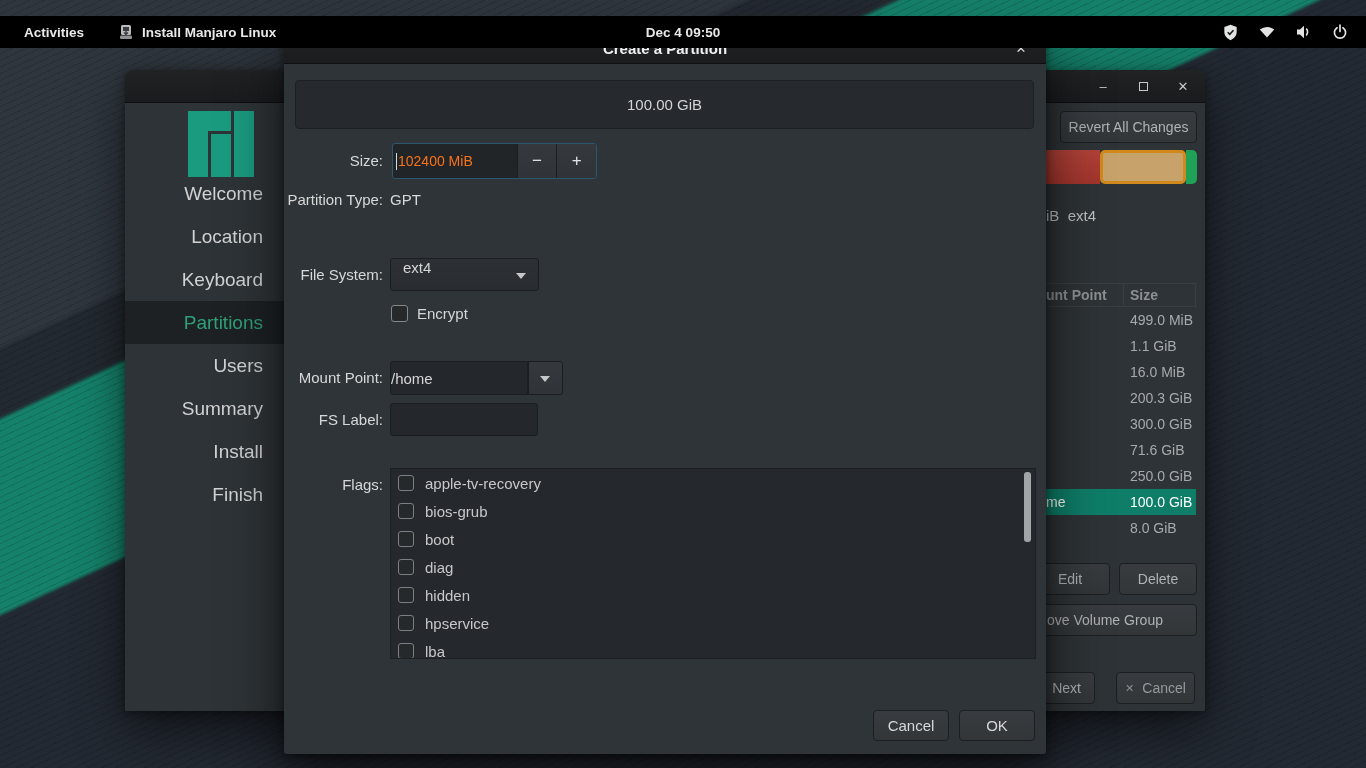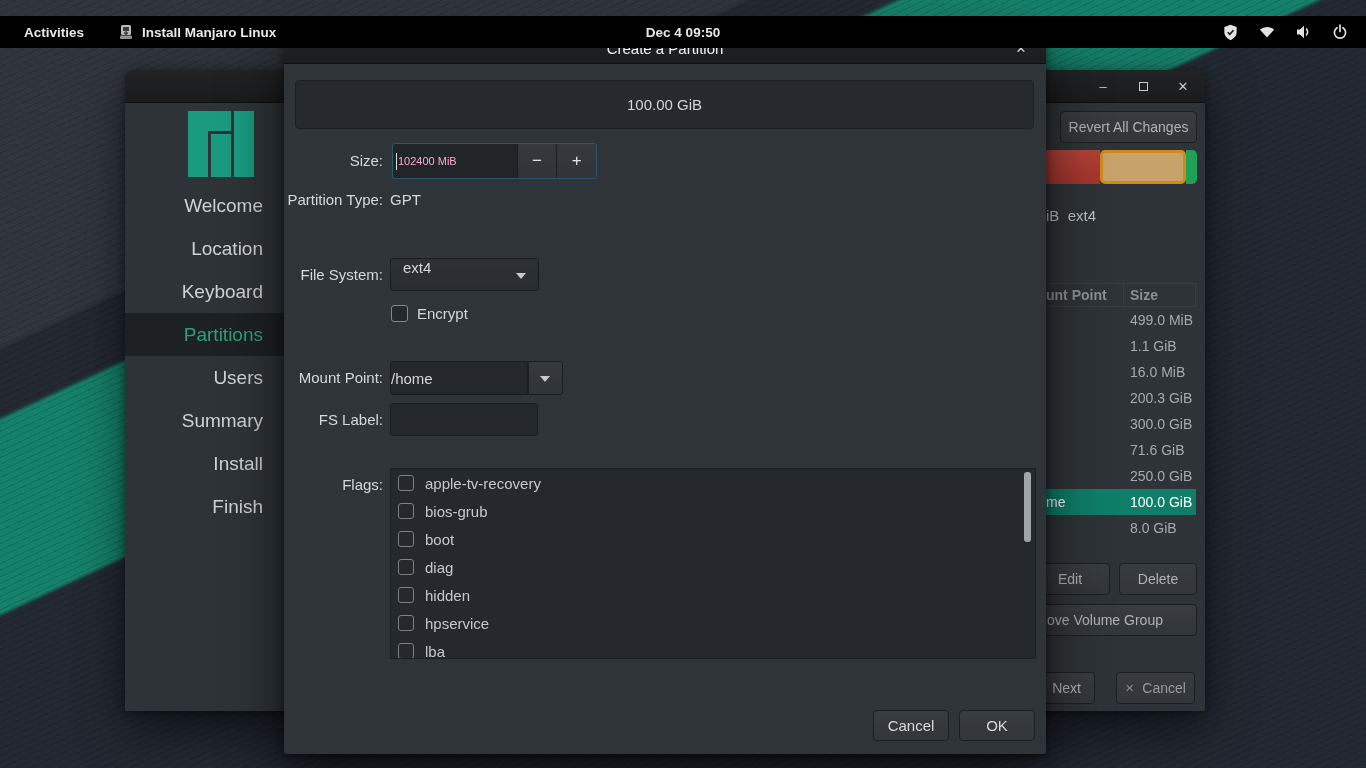--- a/index.html
+++ b/index.html
@@ -44,21 +44,21 @@
   .win-body { position:absolute; left:0; top:33px; right:0; bottom:0; background:#2e3337; border-radius:0 0 2px 2px; overflow:hidden; }
 
   
   .sidebar { position:absolute; left:0; top:0; width:160px; bottom:0; }
   .logo { position:absolute; left:63px; top:8px; width:66px; height:66px; }
   .logo div { position:absolute; background:#1a9b80; }
   .logo .l1 { left:0; top:0; width:43px; height:20px; }
   .logo .l2 { left:0; top:0; width:20px; height:66px; }
   .logo .l3 { left:23px; top:23px; width:20px; height:43px; }
   .logo .l4 { left:46px; top:0; width:20px; height:66px; }
-  .side-list { position:absolute; left:0; top:81px; width:160px; }
+  .side-list { position:absolute; left:0; top:69px; width:160px; }
   .side-item { height:43px; line-height:43px; text-align:right; padding-right:22px;
     font-size:19px; color:#d0d2d3; }
   .side-item.active { background:#1d2124; color:#2fa077; }
 
   
   .ppanel { position:absolute; inset:0; font-size:14px; color:#a6a9ab; }
   .btn { background:linear-gradient(#383c40,#323639); border:1px solid #1c1f21; border-radius:4px;
     color:#b0b3b5; display:flex; align-items:center; justify-content:center; cursor:pointer; }
   .revert-btn { position:absolute; left:935px; top:8px; width:137px; height:32px; font-size:14px; }
   .pbar { position:absolute; left:895px; top:47px; width:177px; height:34px; border-radius:5px; overflow:hidden; display:flex; }
@@ -84,31 +84,31 @@
   .pcancel-btn { position:absolute; left:991px; top:569px; width:79px; height:32px; gap:8px; color:#96999c; }
   .pcancel-x { font-size:11px; color:#8b8e91; }
 
   
   .dialog { position:absolute; left:284px; top:33px; width:762px; height:721px;
     background:#2f3438; border-radius:8px 8px 3px 3px;
     box-shadow:0 22px 60px rgba(0,0,0,0.65), 0 3px 10px rgba(0,0,0,0.5); z-index:30; }
   .dlg-titlebar { position:absolute; left:0; top:0; right:0; height:31px;
     background:linear-gradient(#212325,#1a1c1e); border-radius:8px 8px 0 0;
     border-bottom:1px solid #0e0f10; display:flex; align-items:center; justify-content:center; }
-  .dlg-title { color:#f0f1f2; font-weight:400; font-size:15px; }
+  .dlg-title { color:#f0f1f2; font-weight:700; font-size:15px; }
   .dlg-close { position:absolute; right:12px; top:0; height:31px; width:26px; display:flex;
     align-items:center; justify-content:center; color:#d8dadb; font-size:13px; cursor:pointer; }
   .preview-bar { position:absolute; left:11px; top:47px; width:739px; height:49px;
     background:#26292e; border:1px solid #1d2023; border-radius:4px;
     display:flex; align-items:center; justify-content:center; color:#d2d4d6; font-size:15px; }
   .flabel { position:absolute; left:0; width:99px; text-align:right; color:#d6d8d9; font-size:15px; }
 
   .spinbox { position:absolute; left:108px; top:110px; width:205px; height:36px;
     border:1px solid #2a5670; border-radius:3px; background:#222528; display:flex; overflow:hidden; }
-  .spin-value { width:125px; display:flex; align-items:center; padding-left:3px; color:#f9a8d4; font-size:11px; }
+  .spin-value { width:125px; display:flex; align-items:center; padding-left:3px; color:#f97316; font-size:14px; }
   .caret { width:1px; height:17px; background:#d7d9da; margin-right:1px; }
   .spin-btn { width:40px; background:linear-gradient(#35393d,#303438); border-left:1px solid #1b1e20;
     color:#e3e5e6; font-size:17px; display:flex; align-items:center; justify-content:center; cursor:pointer; }
 
   .value-text { position:absolute; color:#d6d8d9; font-size:15px; }
 
   .dropdown { position:absolute; background:linear-gradient(#2d3135,#292d31); border:1px solid #1b1e21;
     border-radius:3px; color:#d4d6d8; font-size:15px; display:flex; 
     padding-left:12px; cursor:pointer; }
   .dd-arrow { position:absolute; right:12px; top:50%; margin-top:-2px; width:0; height:0;

